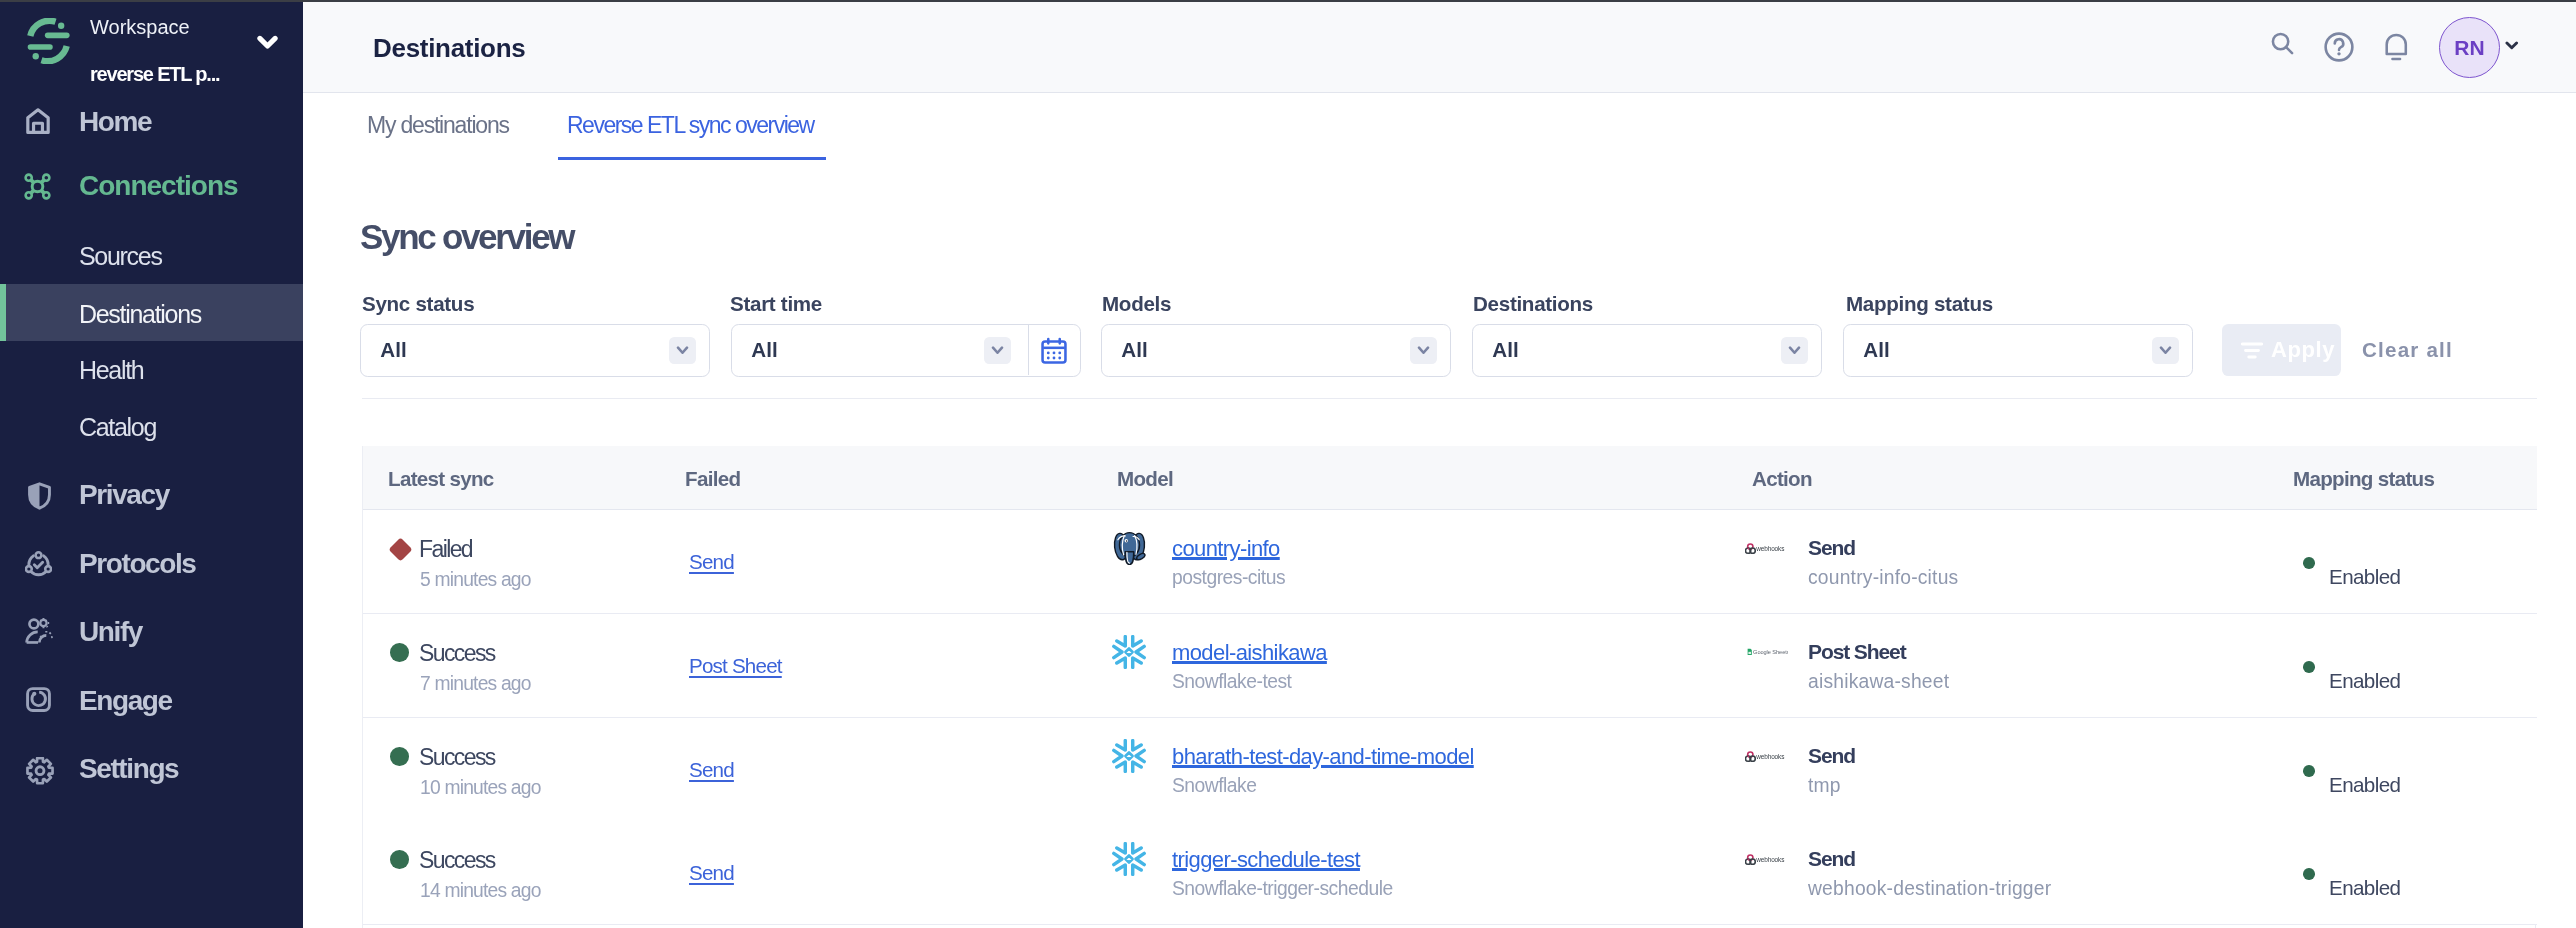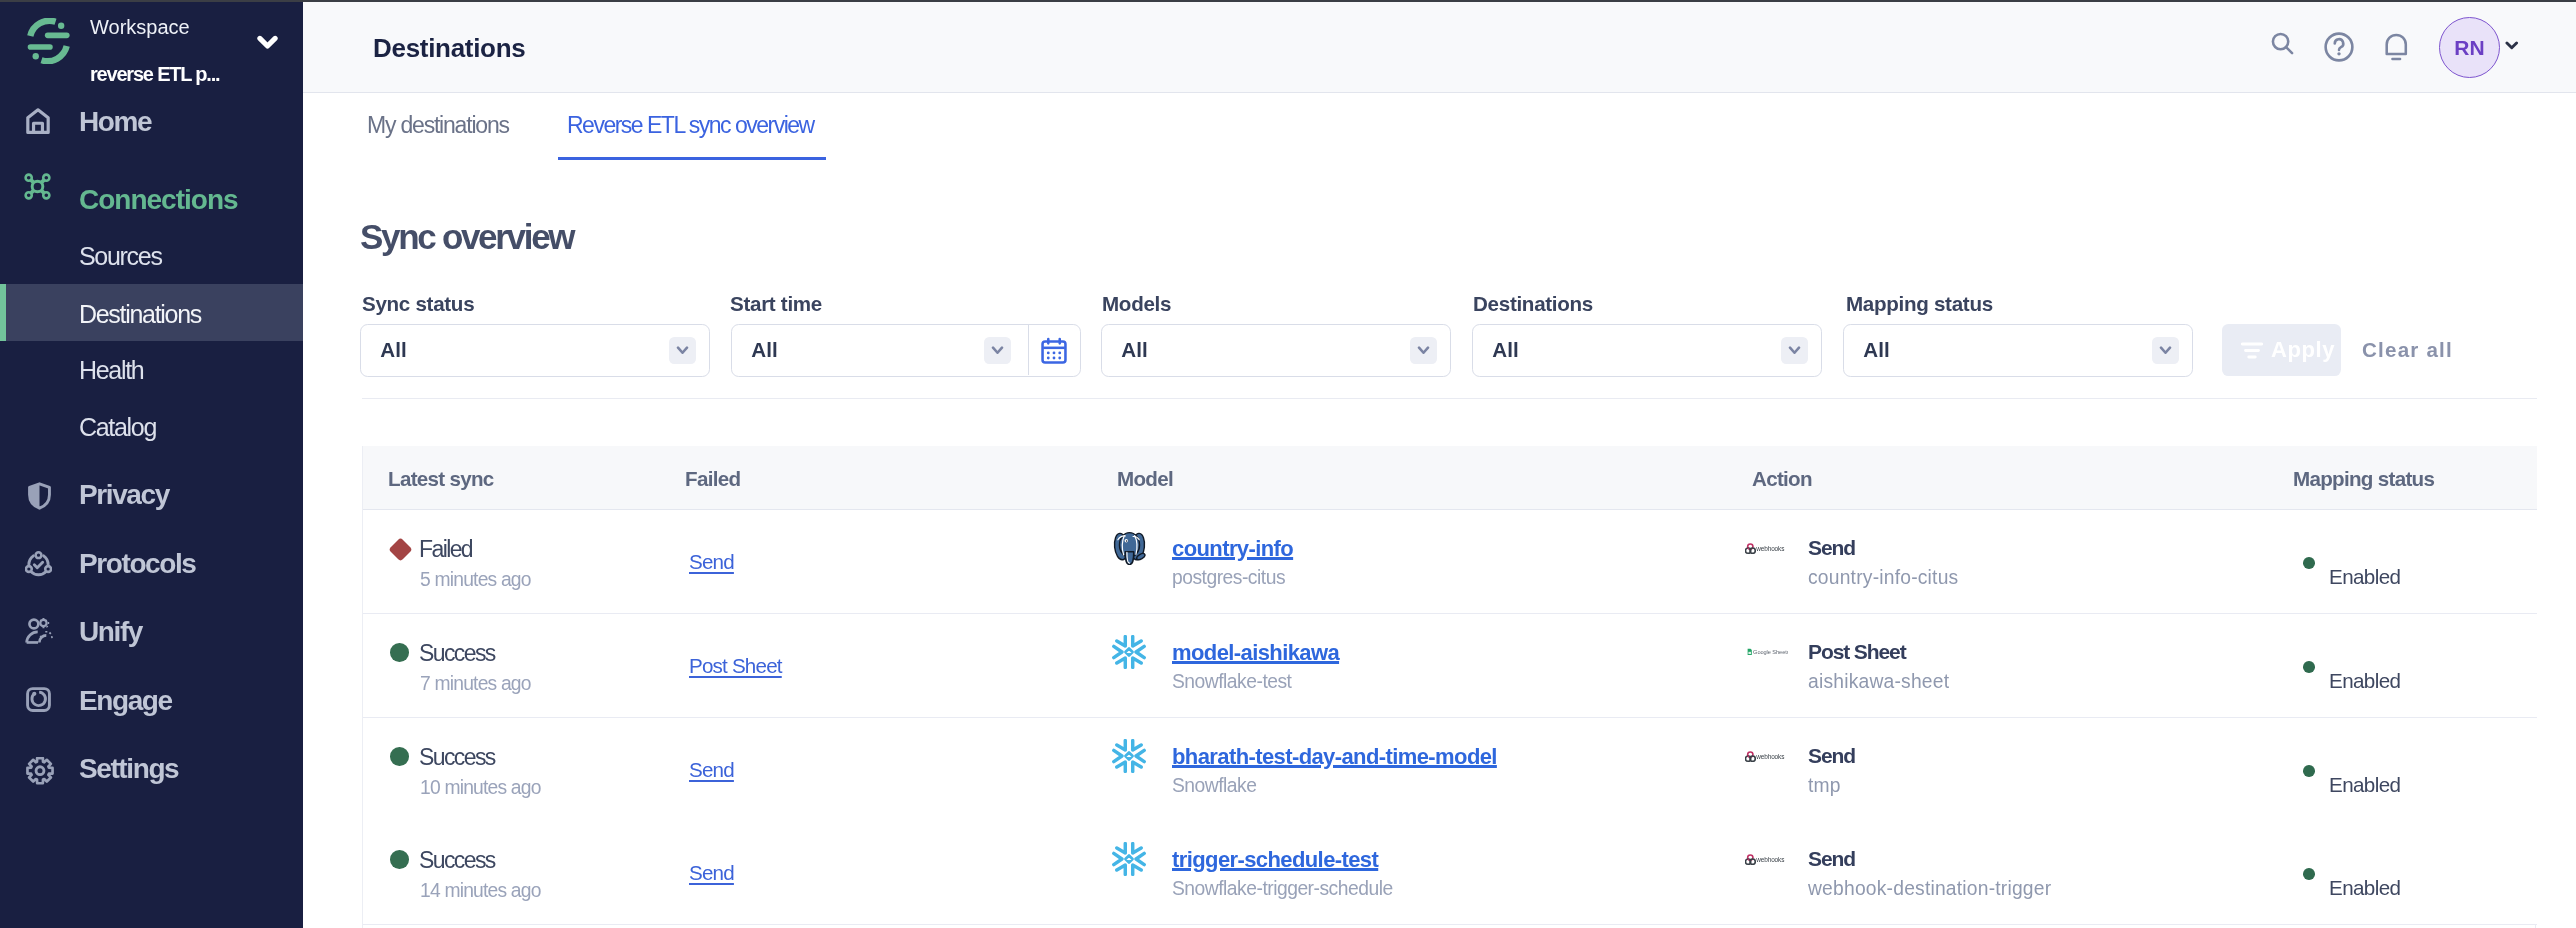--- a/index.html
+++ b/index.html
@@ -27,21 +27,21 @@
   #clearall { position:absolute; left:2059px; top:340px; font-size:20.6px; font-weight:700; color:#8a92ab; letter-spacing:1.2px; line-height:20.6px;}
   #fdivider { position:absolute; left:59px; top:398px; width:2175px; height:1.3px; background:#e9ebf2; }
   
   #table { position:absolute; left:59px; top:446px; width:2174px; height:482px; border-left:0.6px solid #eceef4; border-right:0.6px solid #e9ebf3; }
   #thead { position:absolute; left:0; top:0; width:2174px; height:64px; background:#f7f8fa; border-bottom:0.6px solid #e4e7ef; }
   .th { position:absolute; top:20.6px; font-size:20.6px; font-weight:700; color:#5e6880; white-space:nowrap; line-height:23px; letter-spacing:-0.7px; }
   .row { position:absolute; left:0; width:2174px; border-bottom:0.6px solid #e9ebf3; background:#fff; }
   .l1s { position:absolute; left:56px; top:28px; font-size:23px; font-weight:400; letter-spacing:-1.6px; color:#3d4760; line-height:23px; }
   .l2s { position:absolute; left:57px; top:60px; font-size:19.3px; font-weight:400; letter-spacing:-0.8px; color:#9aa3ba; line-height:19.3px; }
   .c-map { position:absolute; left:326px; top:42px; font-size:20.6px; font-weight:400; letter-spacing:-0.8px; color:#3c63d9; line-height:20.6px; text-decoration:underline; text-decoration-thickness:1.9px; text-underline-offset:2.6px; }
-  .c-model-name { position:absolute; left:809px; top:28px; font-size:22px; font-weight:700; color:#2e67dd; line-height:22px; text-decoration:underline; text-decoration-thickness:2.6px; text-underline-offset:1.3px; letter-spacing:-0.6px;}
+  .c-model-name { position:absolute; left:809px; top:28px; font-size:22px; font-weight:400; color:#2e67dd; line-height:22px; text-decoration:underline; text-decoration-thickness:2.6px; text-underline-offset:1.3px; letter-spacing:-0.6px;}
   .c-model-sub  { position:absolute; left:809px; top:58px; font-size:19.3px; font-weight:400; color:#99a2b8; line-height:19.3px; letter-spacing:-0.5px;}
   .c-act-name { position:absolute; left:1445px; top:27px; font-size:21px; font-weight:700; color:#343e5c; line-height:21px; letter-spacing:-1.1px;}
   .c-act-sub  { position:absolute; left:1445px; top:58px; font-size:19.3px; font-weight:400; color:#8f98ae; line-height:19.3px; letter-spacing:0.2px;}
   .c-en-dot { position:absolute; left:1940px; top:47px; width:11.6px; height:11.6px; border-radius:50%; background:#2f6a4e; }
   .c-en-txt { position:absolute; left:1966px; top:57px; font-size:20.6px; font-weight:400; letter-spacing:-0.6px; color:#3e4760; line-height:20.6px; }
   .dot-ok { position:absolute; left:27px; top:29px; width:18.7px; height:18.7px; border-radius:50%; background:#356e51; }
   .dia-bad { position:absolute; left:29px; top:31px; width:17px; height:17px; background:#a34444; border-radius:3.2px; transform:rotate(45deg); }
 </style>
 </head>
 <body>
@@ -76,21 +76,21 @@
     <svg class="abs" style="left:24px;top:173px;" width="27" height="27" viewBox="0 0 42 42">
       <g stroke="#64b890" fill="none">
         <path d="M10 10 L32 32 M32 10 L10 32" stroke-width="6"></path>
         <circle cx="21" cy="21" r="8.3" fill="#191f41" stroke-width="4.6"></circle>
         <circle cx="7.3" cy="7.3" r="4.8" fill="#191f41" stroke-width="4"></circle>
         <circle cx="34.7" cy="7.3" r="4.8" fill="#191f41" stroke-width="4"></circle>
         <circle cx="7.3" cy="34.7" r="4.8" fill="#191f41" stroke-width="4"></circle>
         <circle cx="34.7" cy="34.7" r="4.8" fill="#191f41" stroke-width="4"></circle>
       </g>
     </svg>
-    <div class="sitem" style="top:173px;color:#64b890;letter-spacing:-1px;margin-top:14px;">Connections</div>
+    <div class="sitem" style="top:173px;color:#64b890;letter-spacing:-1px;">Connections</div>
 
     <div class="ssub" style="top:246px;">Sources</div>
 
     <div class="abs" style="left:0;top:284px;width:303px;height:57px;background:#3a415f;"></div>
     <div class="abs" style="left:0;top:284px;width:5.8px;height:57px;background:#72c49b;"></div>
     <div class="ssub" style="top:304px;color:#f2f4f8;">Destinations</div>
 
     <div class="ssub" style="top:360px;">Health</div>
     <div class="ssub" style="top:417px;">Catalog</div>
 

